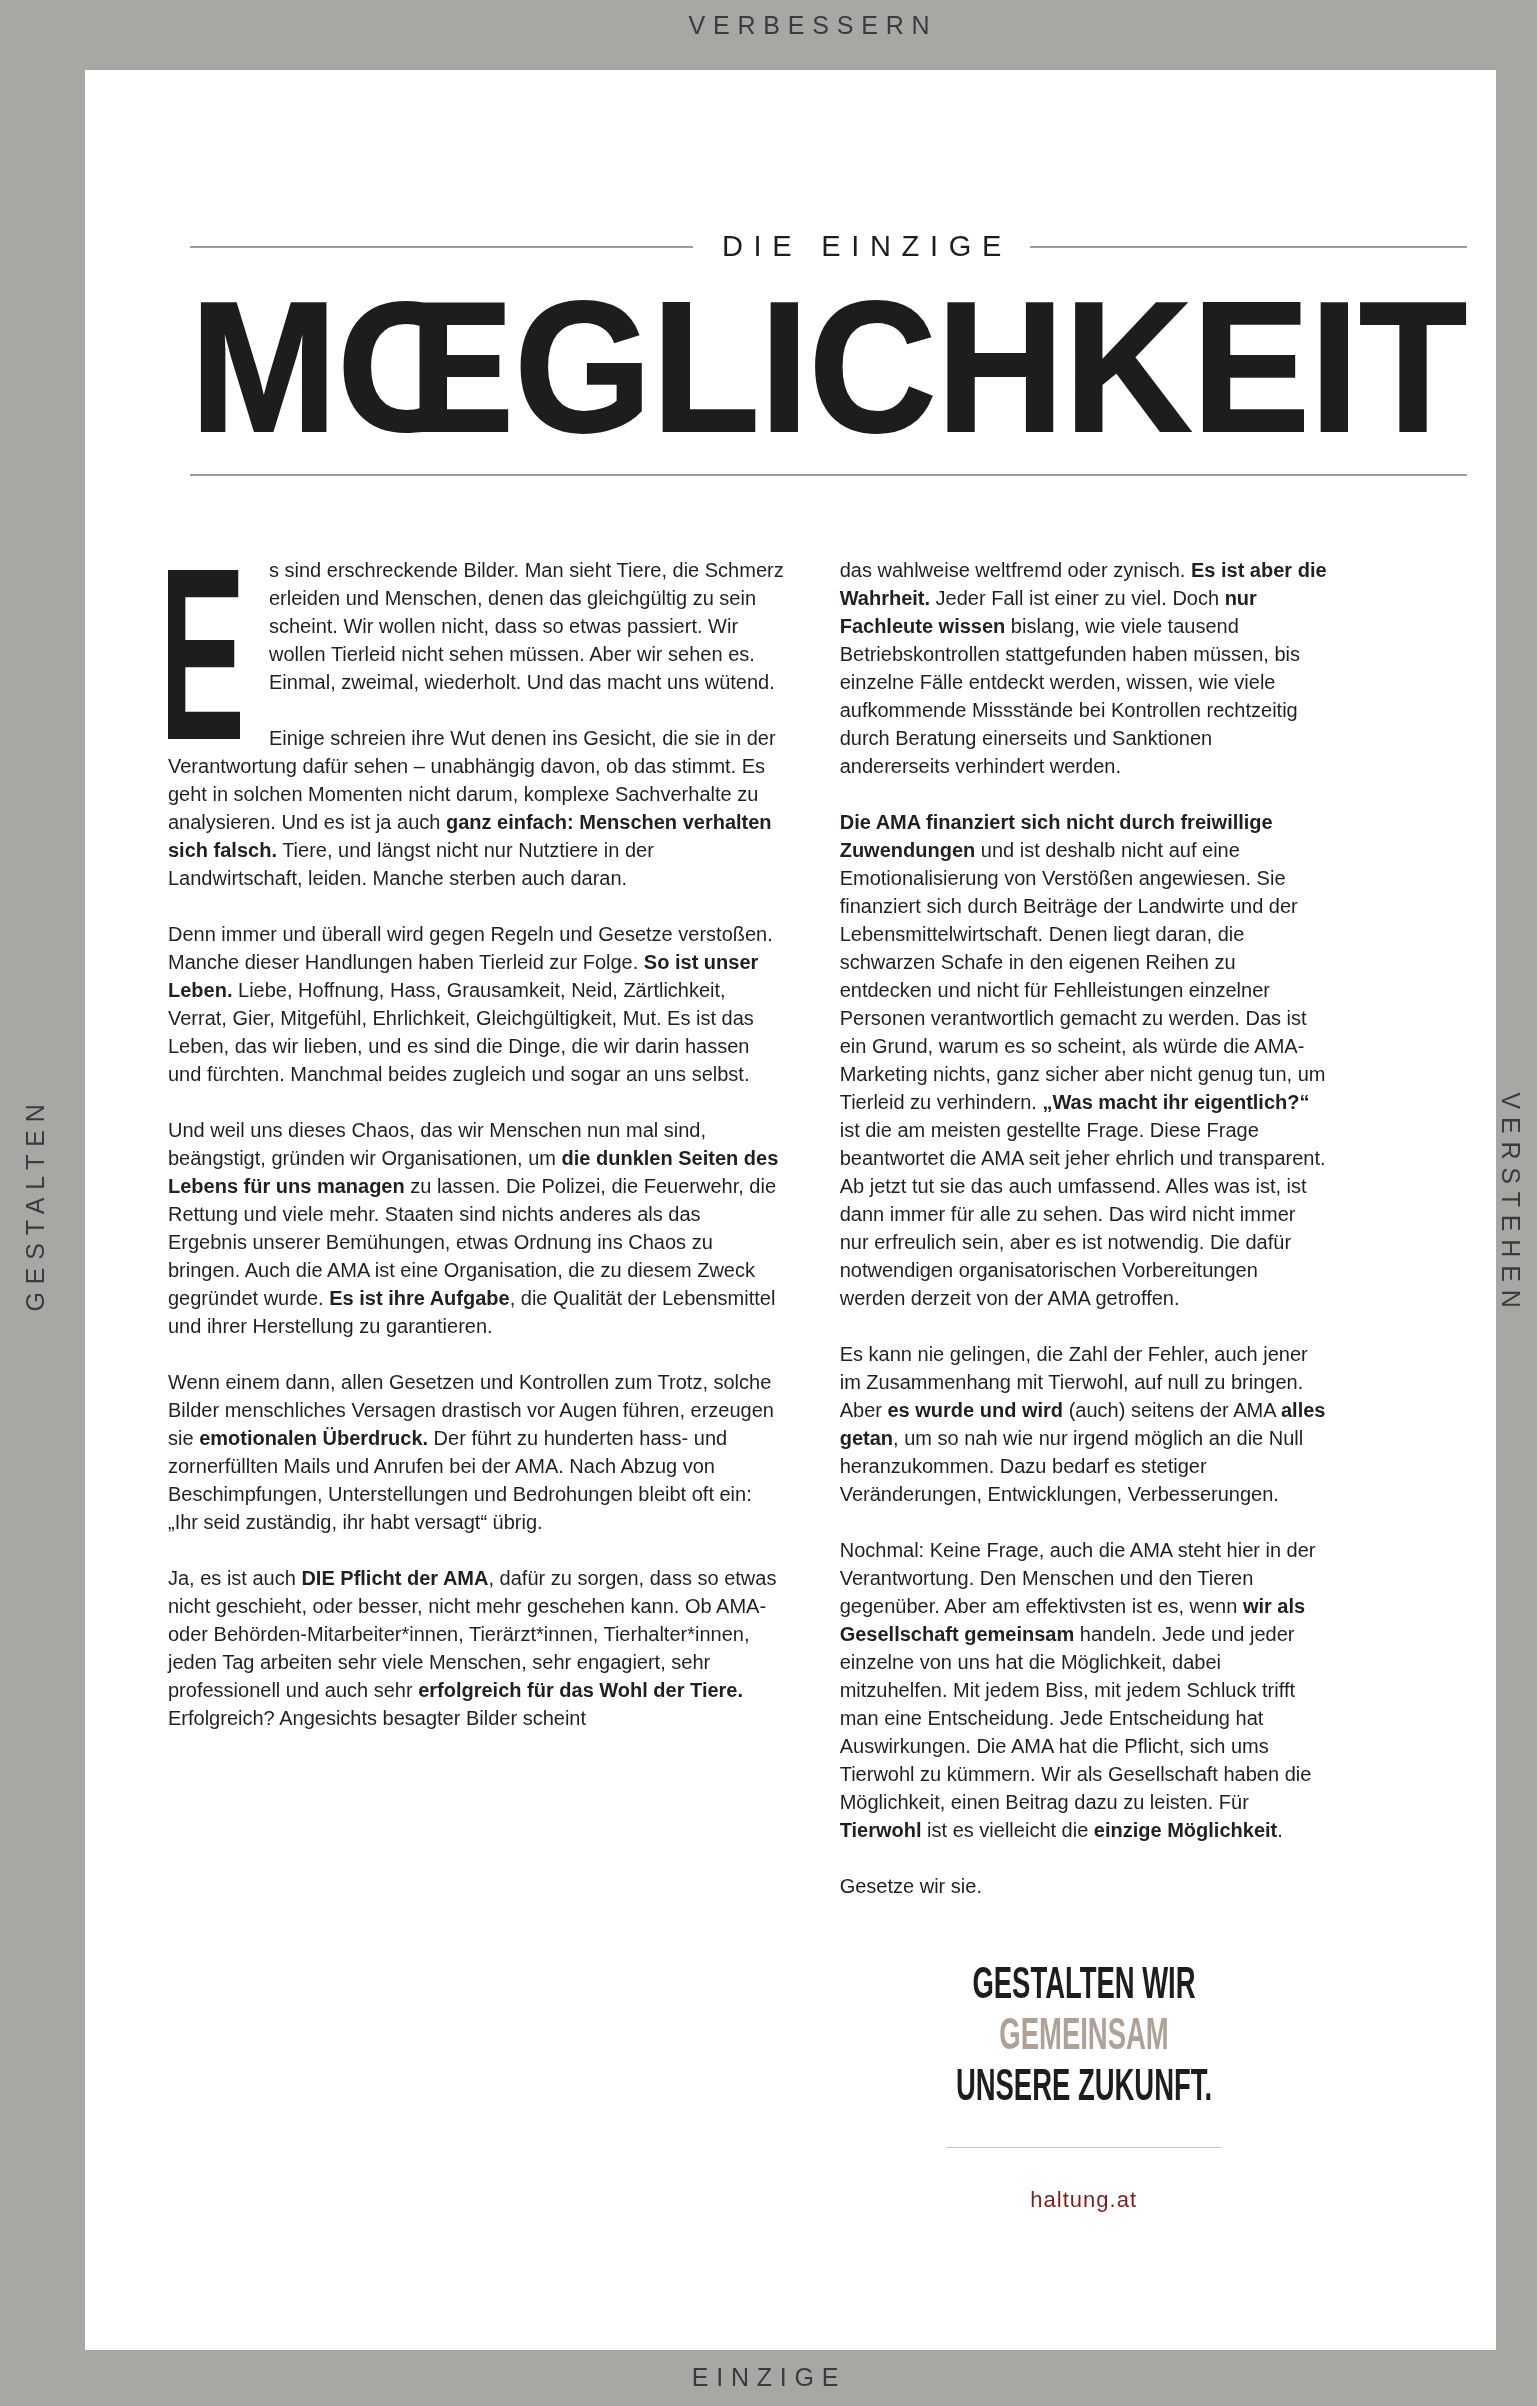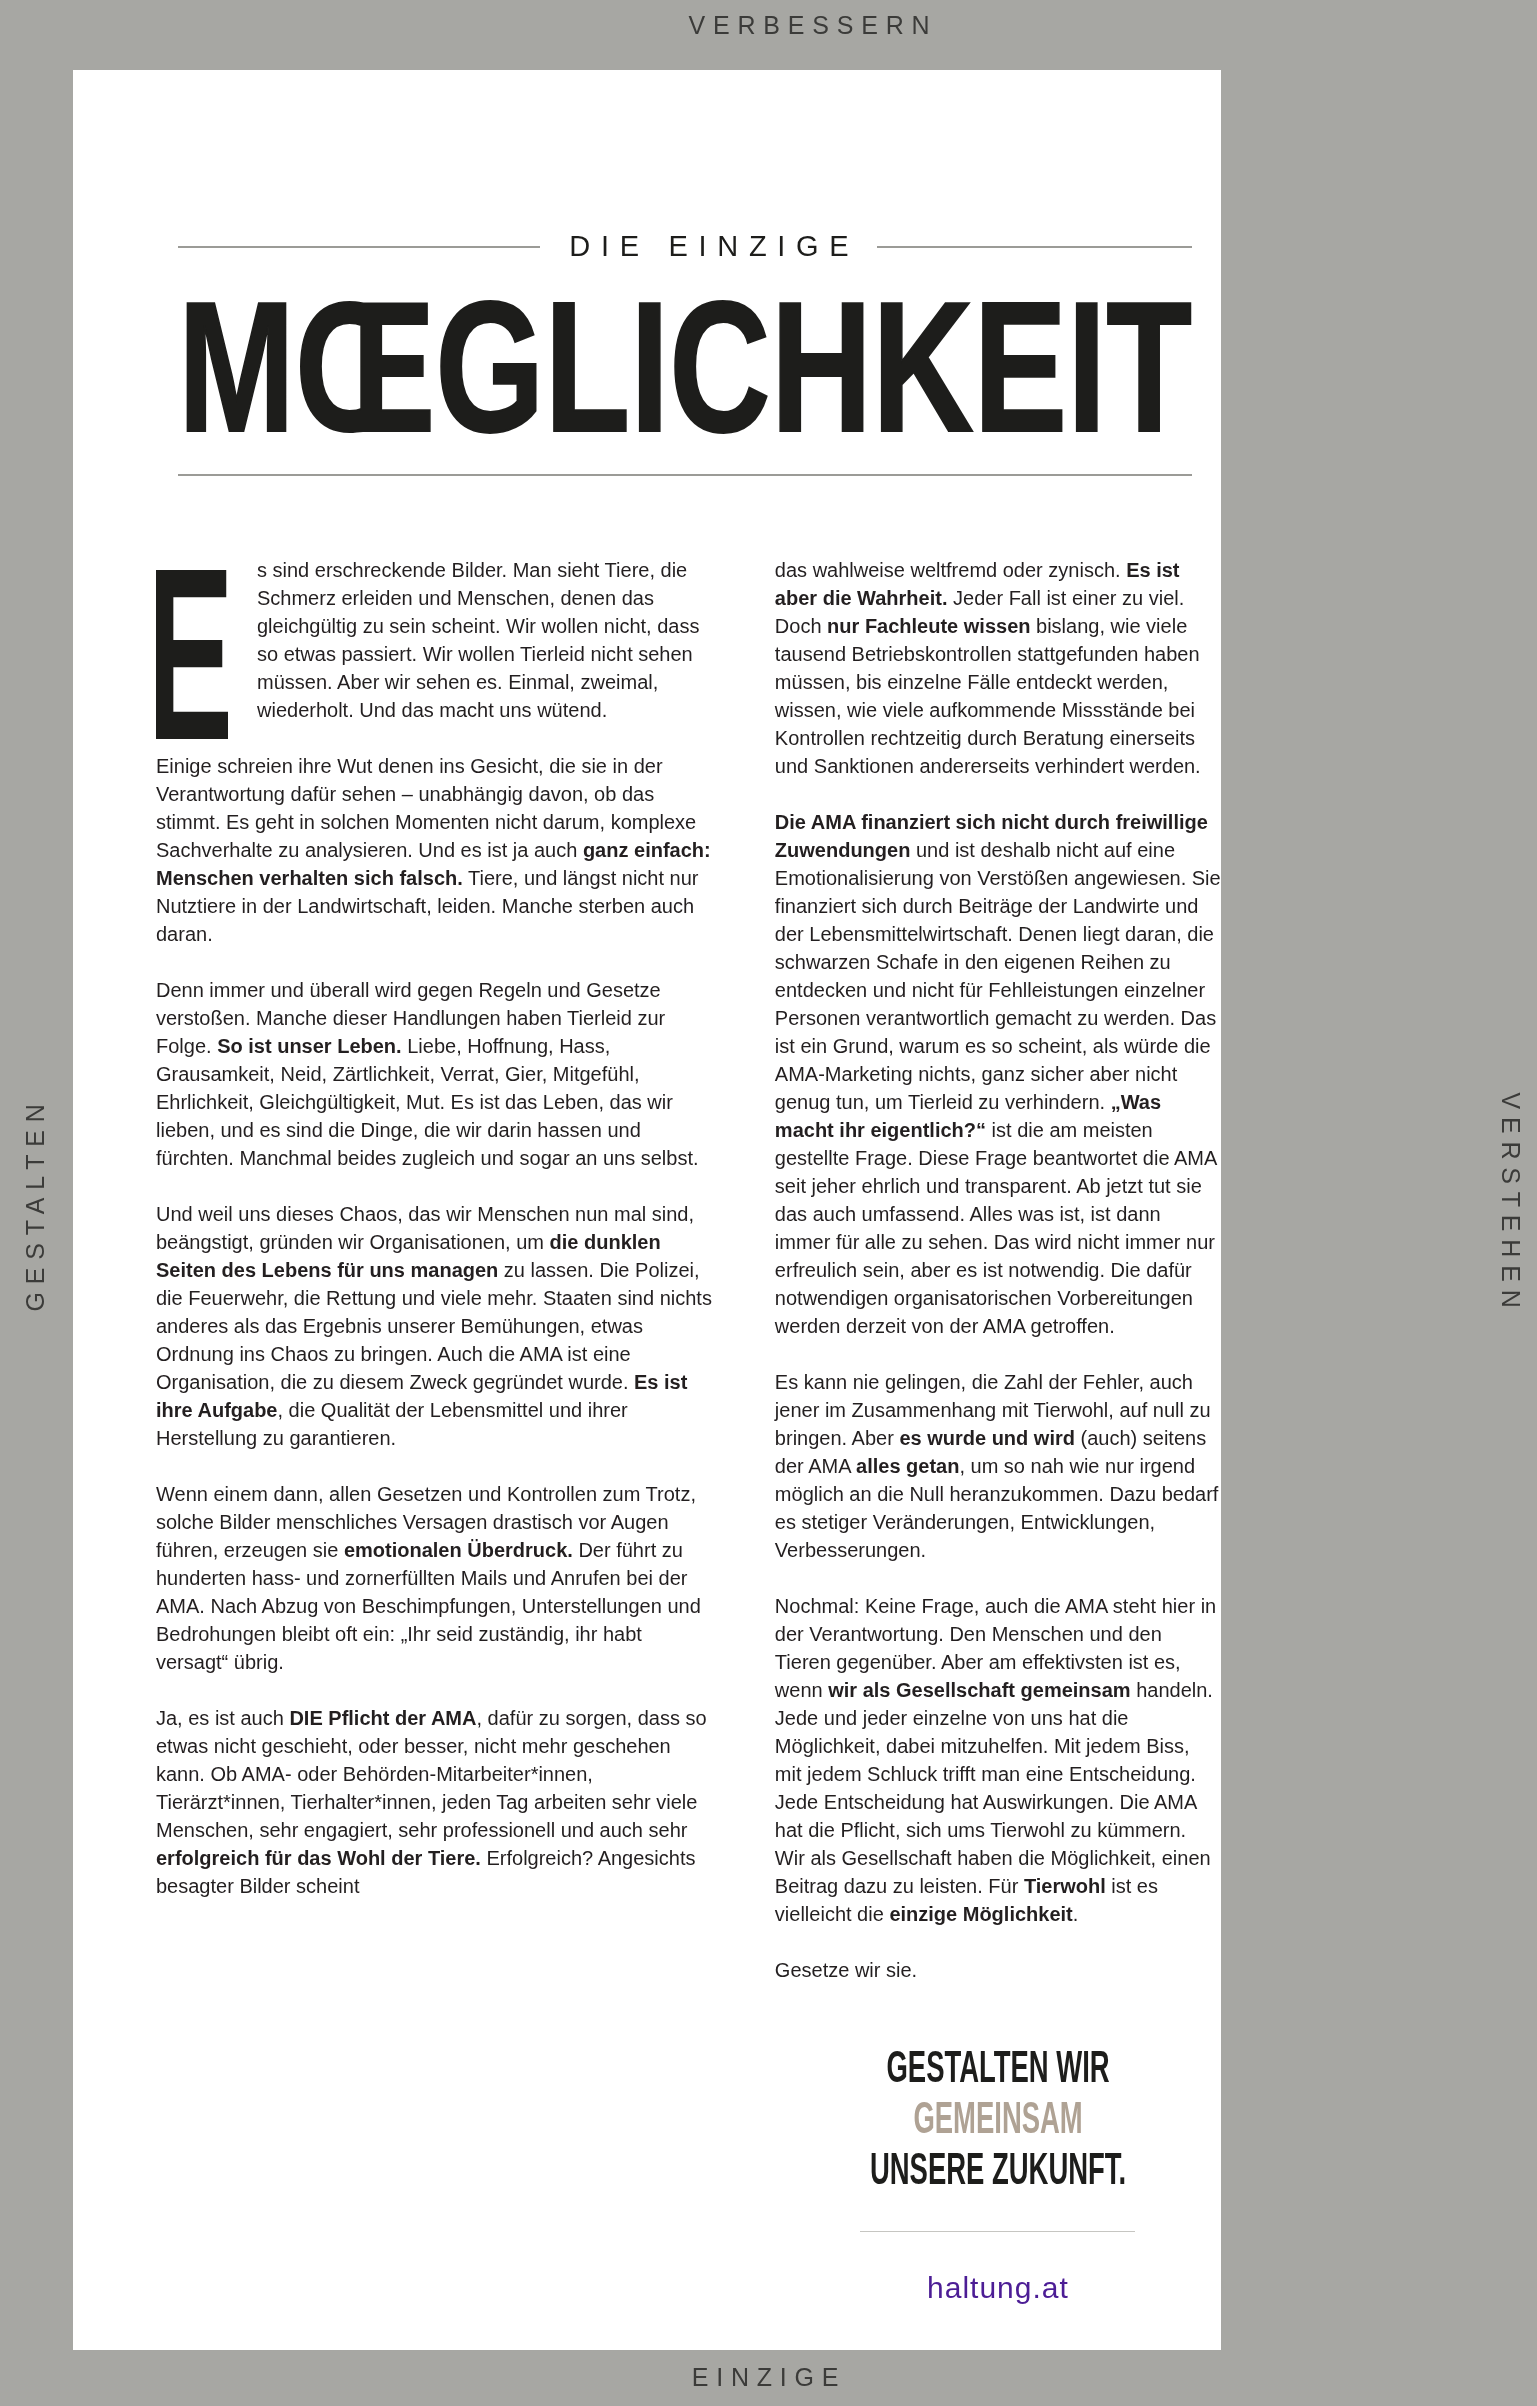--- a/index.html
+++ b/index.html
@@ -14,21 +14,21 @@
     position:absolute;color:#3b3b39;font-size:25px;letter-spacing:7.8px;
     white-space:nowrap;font-weight:400;
   }
   .frame-top{left:50%;top:25px;transform:translate(-50%,-50%);margin-left:44px;}
   .frame-bottom{left:50%;top:2377px;transform:translate(-50%,-50%);}
   .frame-left{left:35px;top:50%;transform:translate(-50%,-50%) rotate(-90deg);}
   .frame-right{left:1510px;top:50%;transform:translate(-50%,-50%) rotate(90deg);}
 
   
   .page{
-    position:absolute;left:73px;top:70px;width:1148px;height:2280px;
+    position:absolute;left:85px;top:70px;width:1411px;height:2280px;
     background:#ffffff;color:#231f20;
   }
 
   
   .masthead{margin:160px 29px 0 105px;}
   .kicker-row{display:flex;align-items:center;}
   .kicker-row .rule{height:2px;background:#9b9b97;}
   .rule-left{flex:1.15;}
   .rule-right{flex:1;}
   .kicker{
@@ -55,21 +55,21 @@
   .dropcap svg{display:block;width:100%;height:100%;}
   .dropcap text{font-family:"Liberation Sans",sans-serif;font-weight:bold;fill:#1d1d1b;}
 
   
   .signoff{margin-top:57px;text-align:center;}
   .signoff-line{
     font-size:45px;font-weight:700;line-height:51px;white-space:nowrap;
     transform:scaleX(0.61);transform-origin:50% 50%;
   }
   .signoff-rule{width:275px;height:1px;background:#c6c6c2;margin:37px auto 0 auto;}
-  .website{margin-top:39px;font-size:30px;color:#4c1d95;letter-spacing:1px;}
+  .website{margin-top:39px;font-size:22px;color:#7f1d1d;letter-spacing:1px;}
 </style>
 </head>
 <body>
 
 <div class="frame-label frame-top">VERBESSERN</div>
 <div class="frame-label frame-left">GESTALTEN</div>
 <div class="frame-label frame-right">VERSTEHEN</div>
 <div class="frame-label frame-bottom">EINZIGE</div>
 
 <div class="page">

